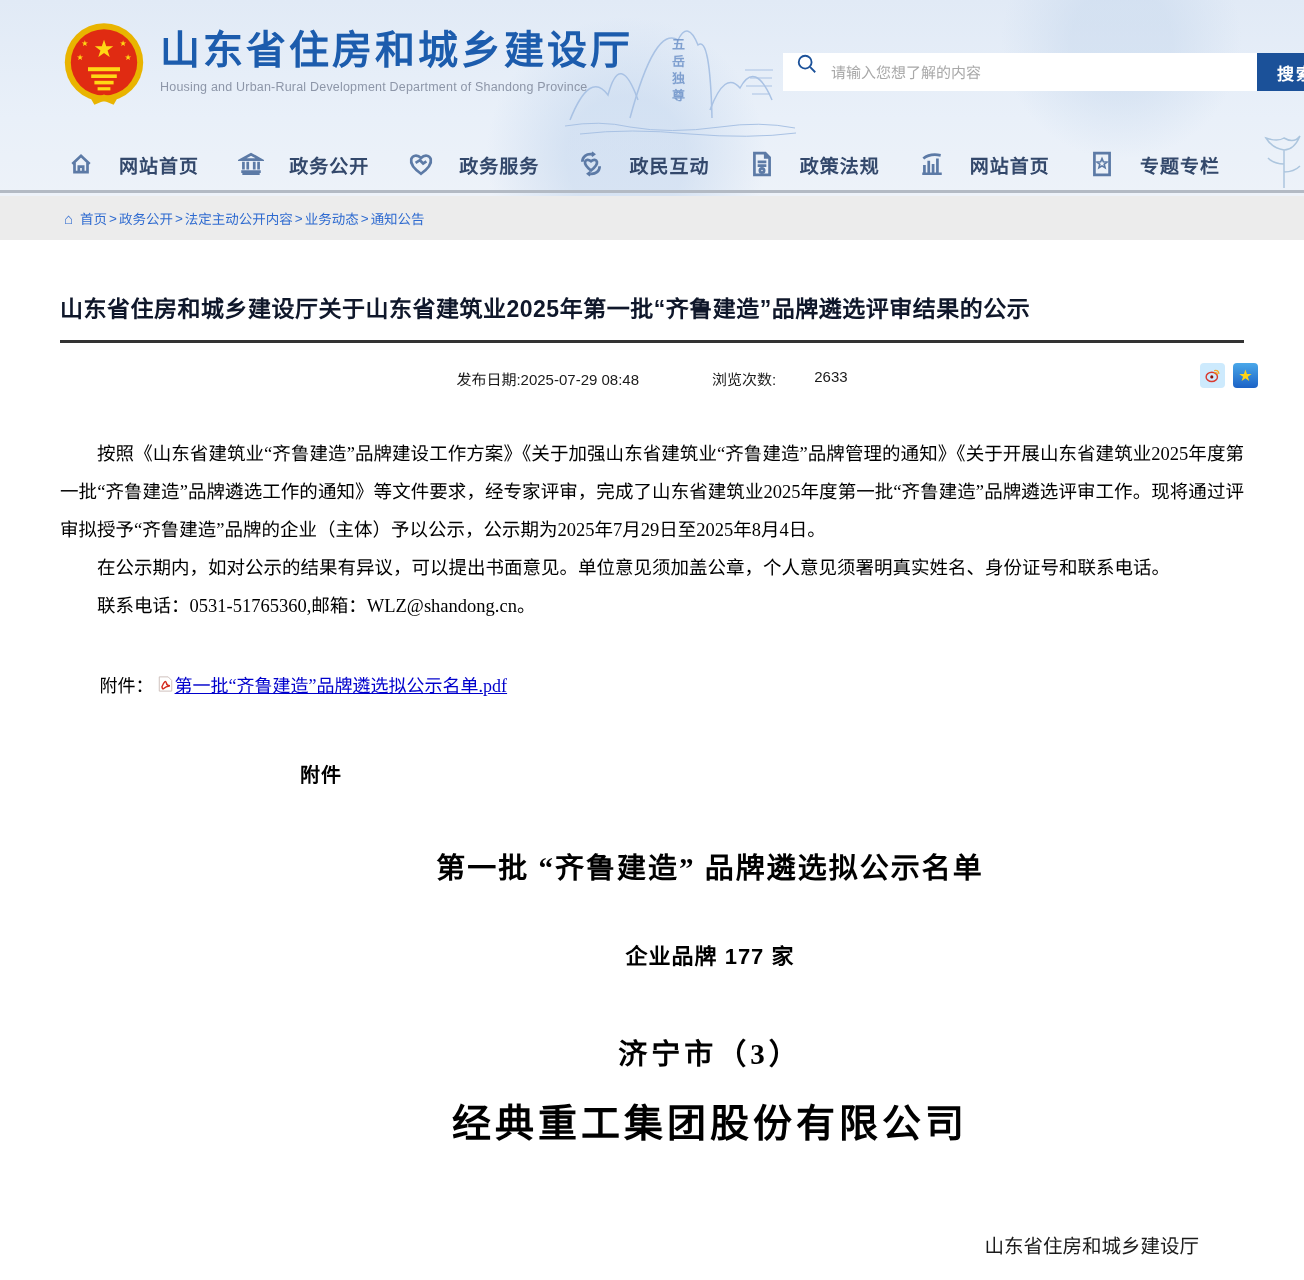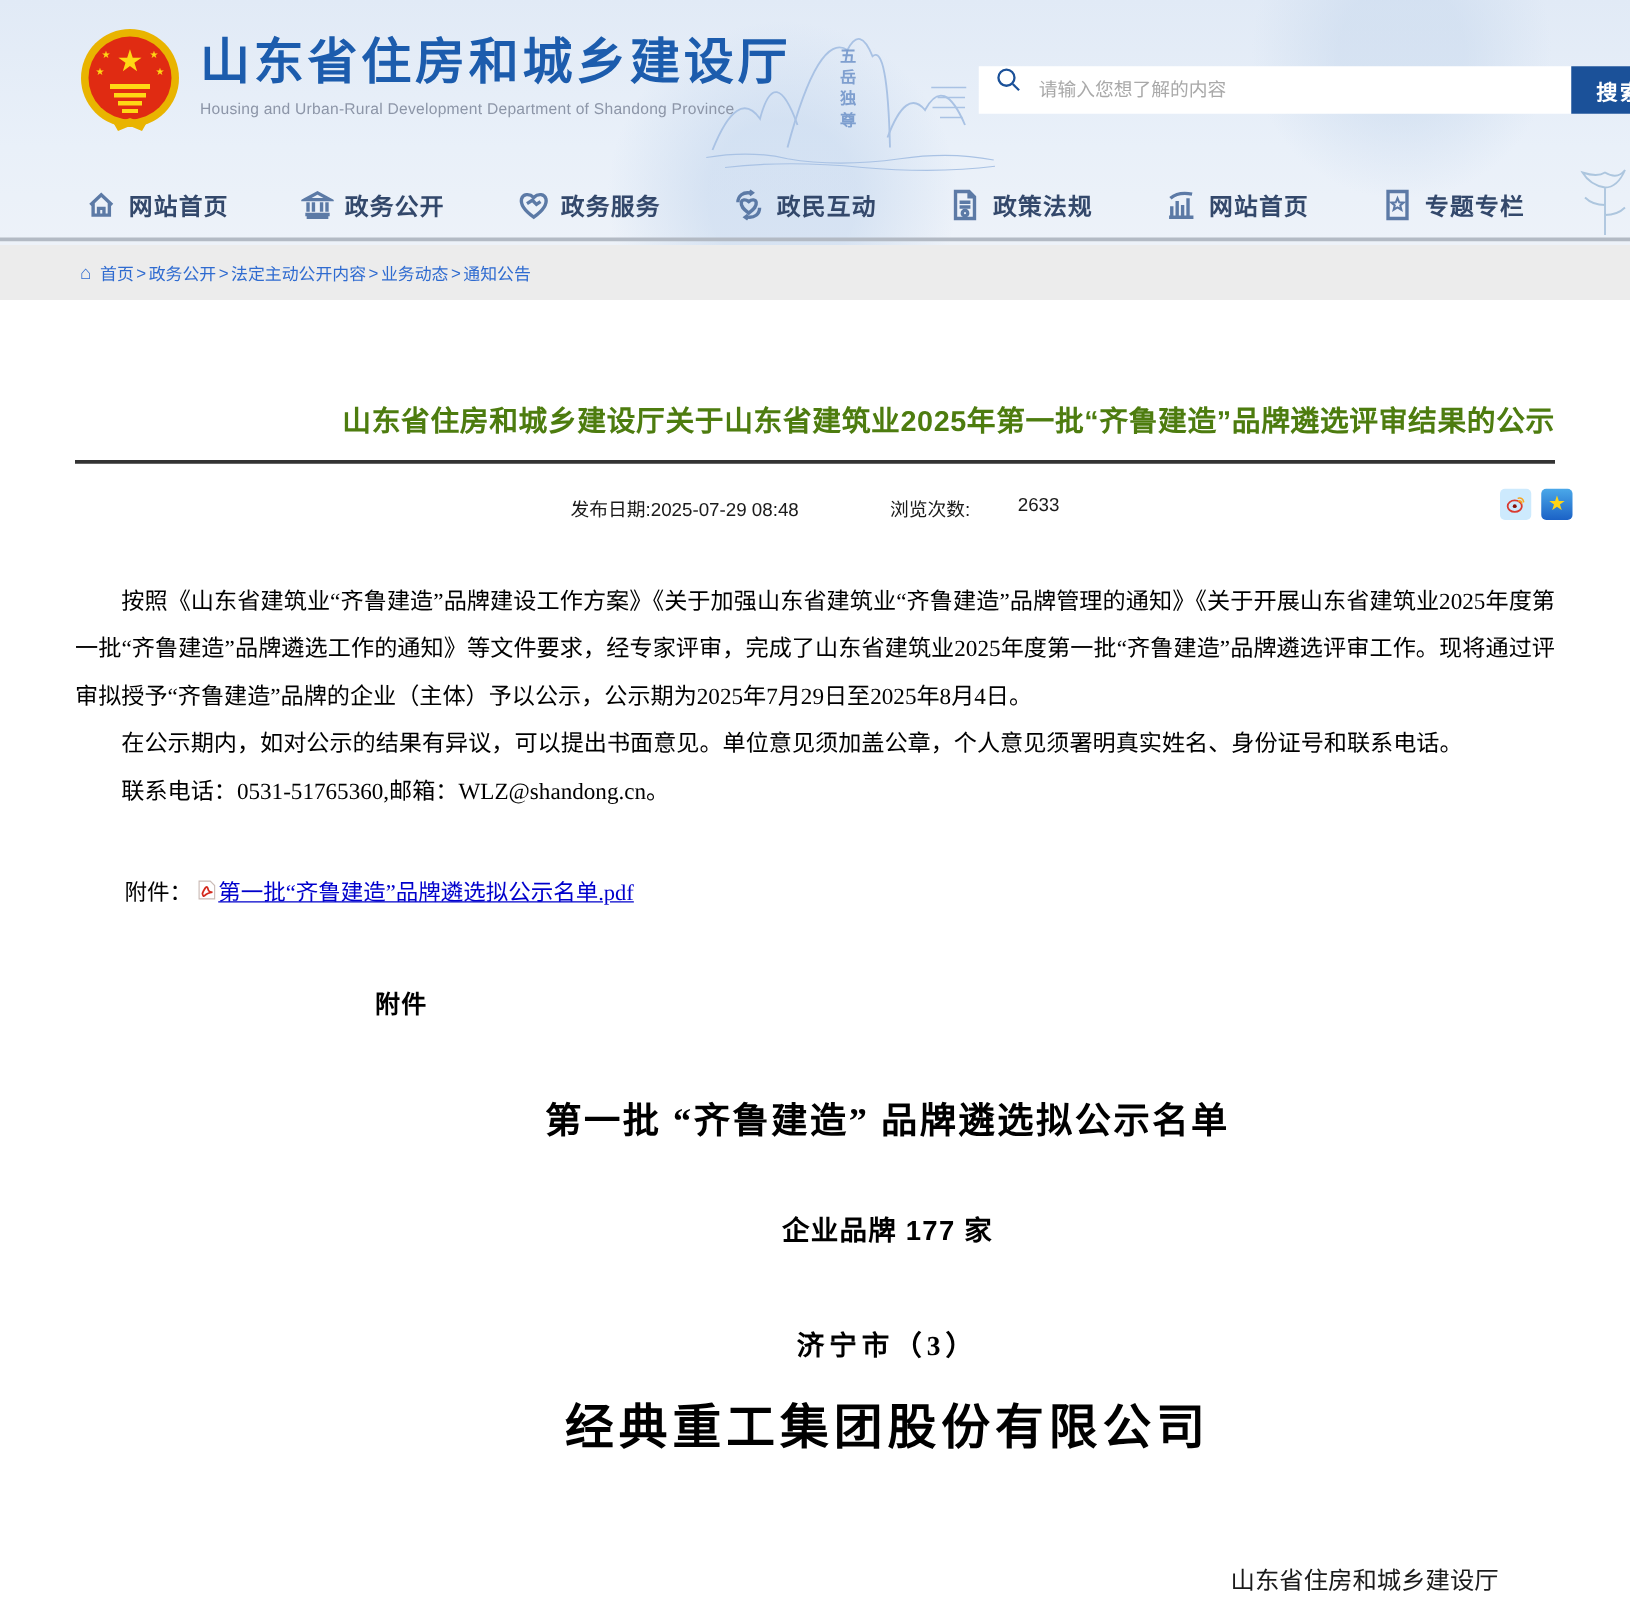--- a/index.html
+++ b/index.html
@@ -60,38 +60,38 @@
     font-size:17px;font-weight:bold;letter-spacing:2px;
   }
   
   .nav{
     height:55px;
     display:flex;align-items:center;justify-content:space-between;
     padding:0 84px 0 68px;
     border-bottom:3px solid #b3bac4;
     position:relative;
   }
-  .nav-item{display:flex;align-items:center;gap:9px;cursor:pointer;}
+  .nav-item{display:flex;align-items:center;gap:25px;cursor:pointer;}
   .nav-item svg{width:26px;height:26px;stroke:#5c7aa6;fill:none;stroke-width:5;}
   .nav-label{font-size:19px;font-weight:bold;color:var(--nav-text);letter-spacing:1px;}
   .pine-deco{position:absolute;right:0;bottom:0;width:50px;height:70px;opacity:.55;}
   
   .breadcrumb-bar{
     height:44px;background:#ececec;
     display:flex;align-items:center;padding-left:64px;
   }
   .breadcrumb{display:flex;align-items:center;gap:2px;font-size:13.5px;color:var(--breadcrumb-blue);}
   .crumb-home-icon{font-size:15px;margin-right:5px;color:var(--breadcrumb-blue);}
   .crumb{cursor:pointer;}
   .crumb-sep{color:var(--breadcrumb-blue);}
   
   .content{padding:0 60px;}
   .article-title{
-    margin-top:78px;text-align:right;
-    font-size:23px;font-weight:bold;color:#4d7c0f;letter-spacing:.5px;
+    margin-top:50px;text-align:left;
+    font-size:23px;font-weight:bold;color:#0f172a;letter-spacing:.5px;
   }
   .title-rule{border:none;border-top:3px solid #333;margin-top:16px;}
   .meta-row{
     position:relative;margin-top:20px;height:30px;
     display:flex;justify-content:center;align-items:center;gap:73px;
     font-size:15px;color:#1a1a1a;
   }
   .views-group{display:flex;gap:38px;}
   .share-icons{position:absolute;right:-14px;top:0;display:flex;gap:8px;}
   .share-icon{width:25px;height:25px;border-radius:4px;display:flex;align-items:center;justify-content:center;cursor:pointer;}
@@ -114,21 +114,21 @@
   .attachment-link{color:var(--link-blue);text-decoration:underline;cursor:pointer;}
   
   .preview{margin:62px 0 0 240px;width:820px;text-align:center;}
   .preview-heading{text-align:left;font-size:20px;font-weight:bold;letter-spacing:1px;}
   .doc-title{
     margin-top:56px;font-size:29px;font-weight:bold;letter-spacing:2px;
     font-family:"Liberation Serif","DejaVu Serif",serif;
   }
   .doc-subtitle{margin-top:52px;font-size:22px;font-weight:bold;letter-spacing:1px;}
   .city-heading{
-    margin-top:60px;font-size:22px;font-weight:bold;letter-spacing:4px;
+    margin-top:60px;font-size:29px;font-weight:bold;letter-spacing:4px;
     font-family:"Liberation Serif","DejaVu Serif",serif;
   }
   .company-name{
     margin-top:20px;font-size:39px;font-weight:bold;letter-spacing:4px;
     font-family:"Liberation Serif","DejaVu Serif",serif;
   }
   
   .signature-block{
     margin:82px 45px 40px 0;text-align:right;
     font-family:"Liberation Serif","DejaVu Serif",serif;

